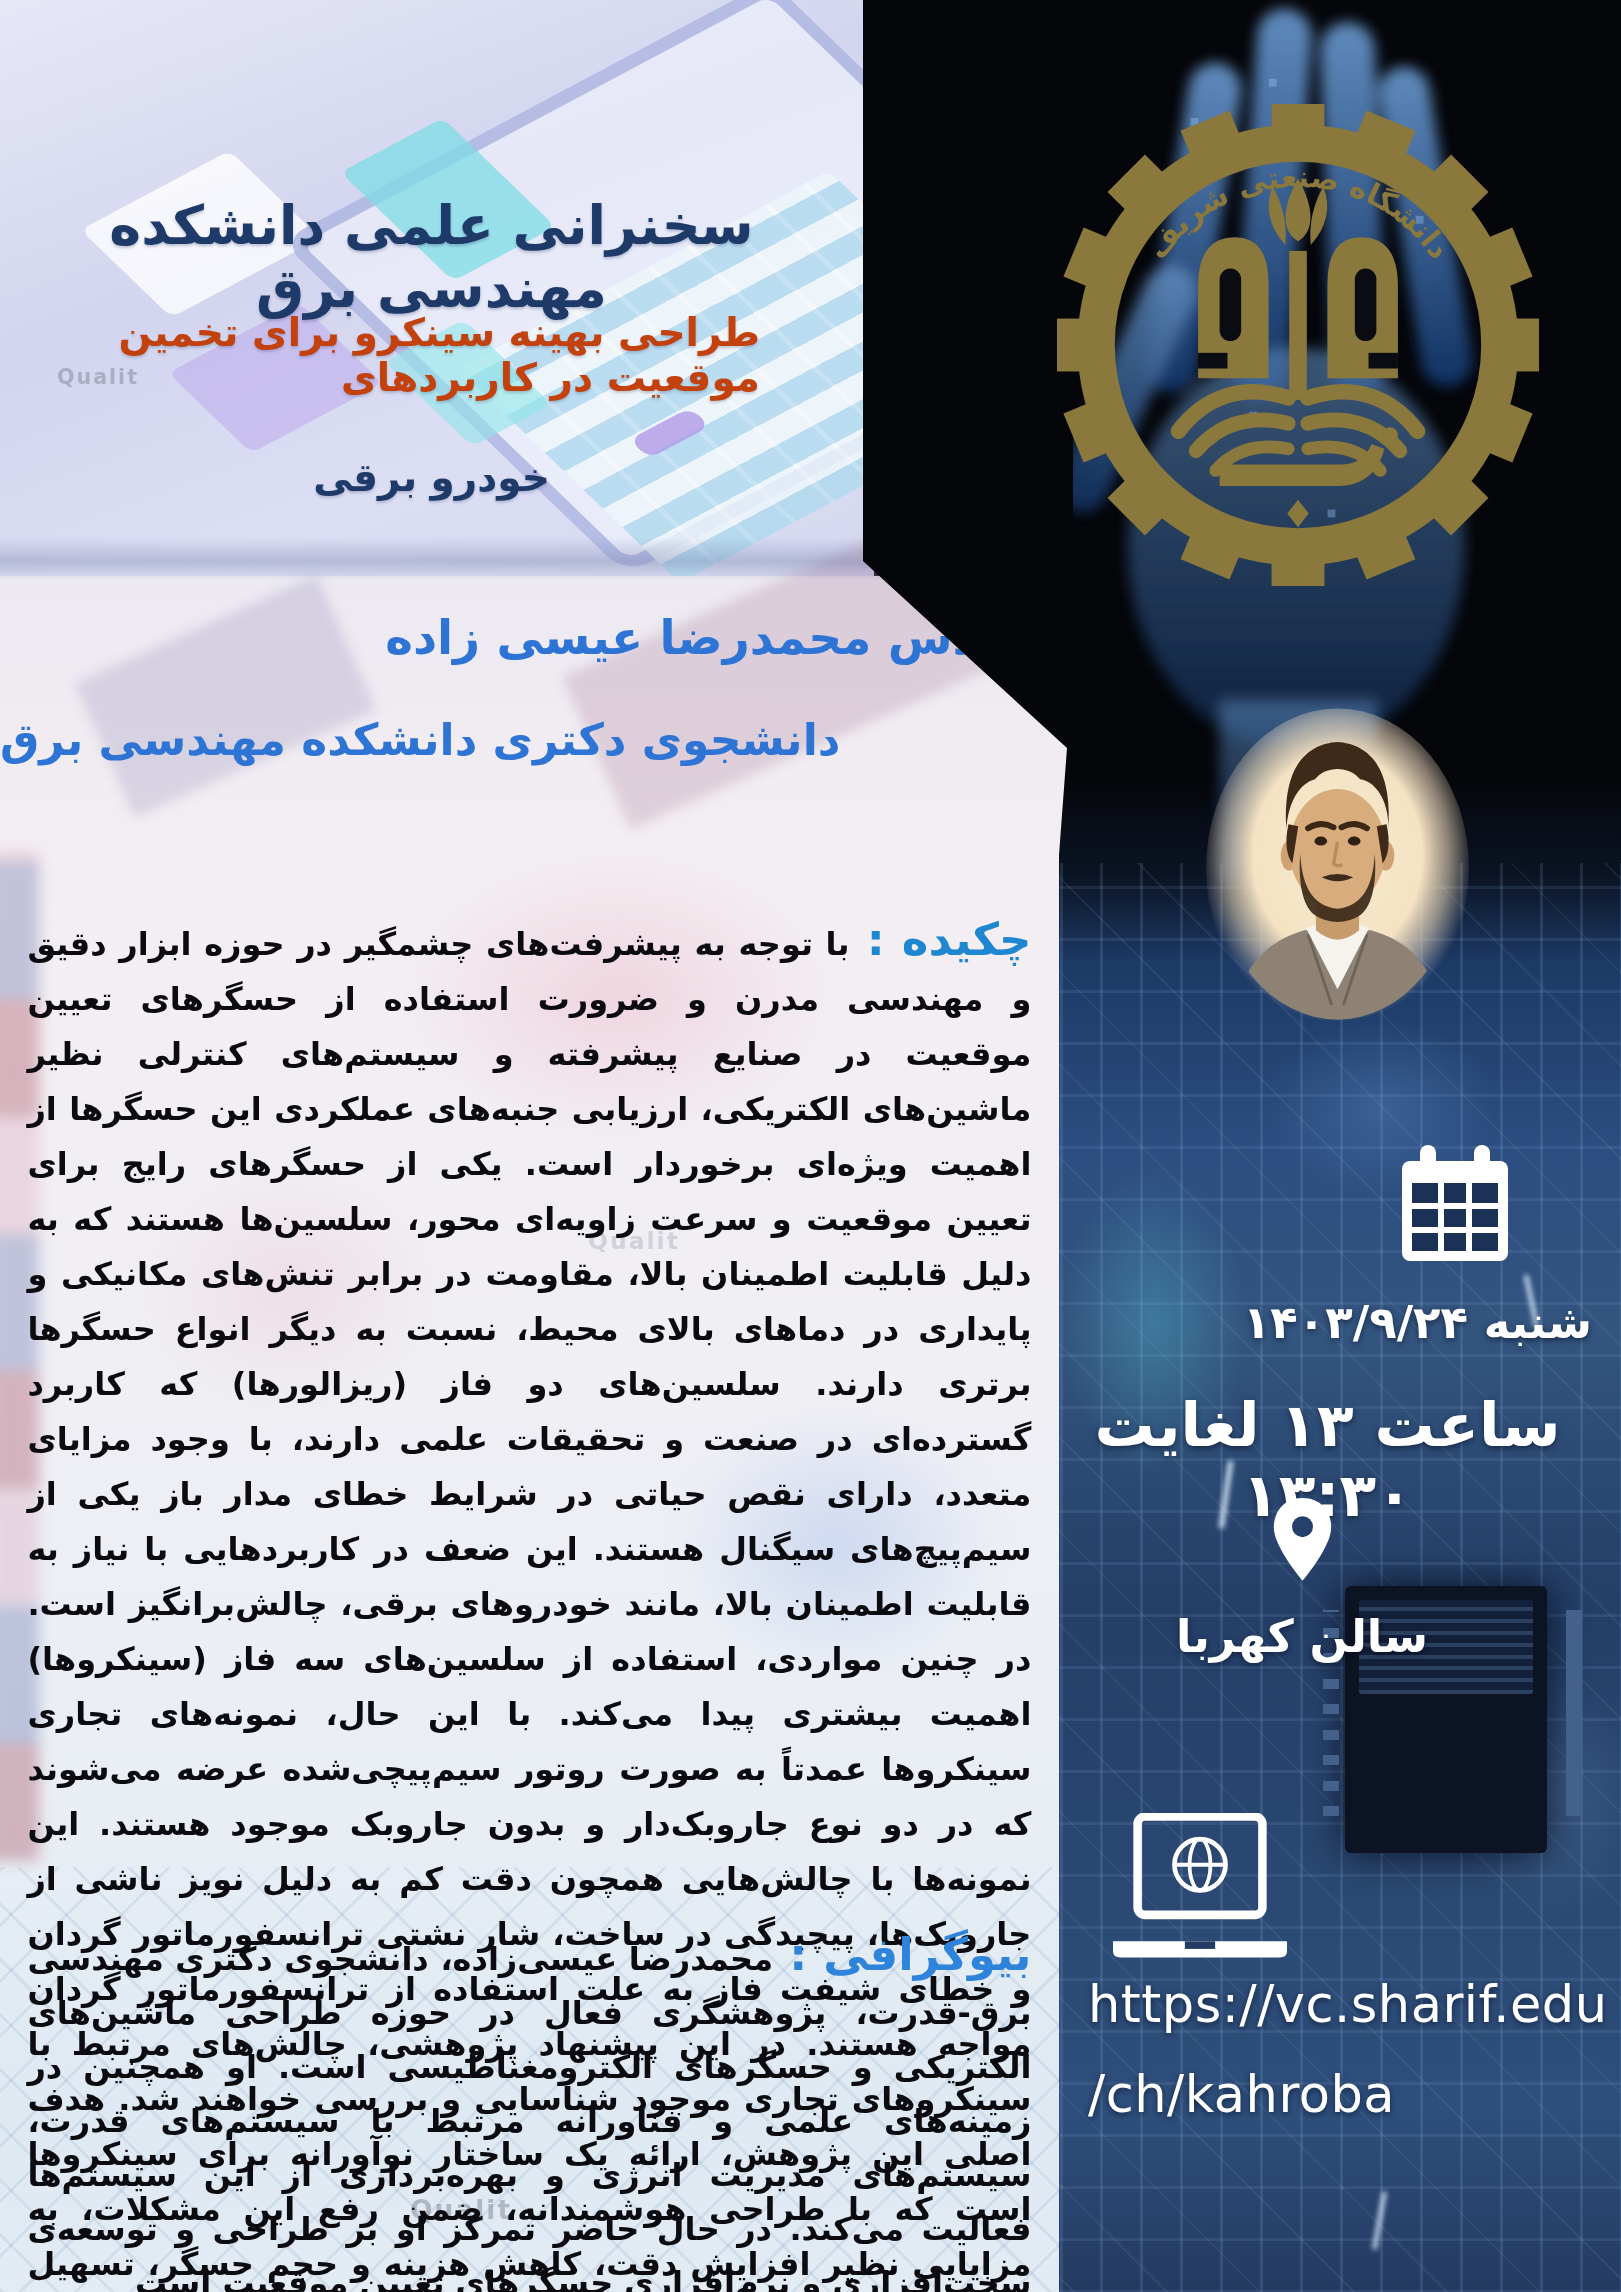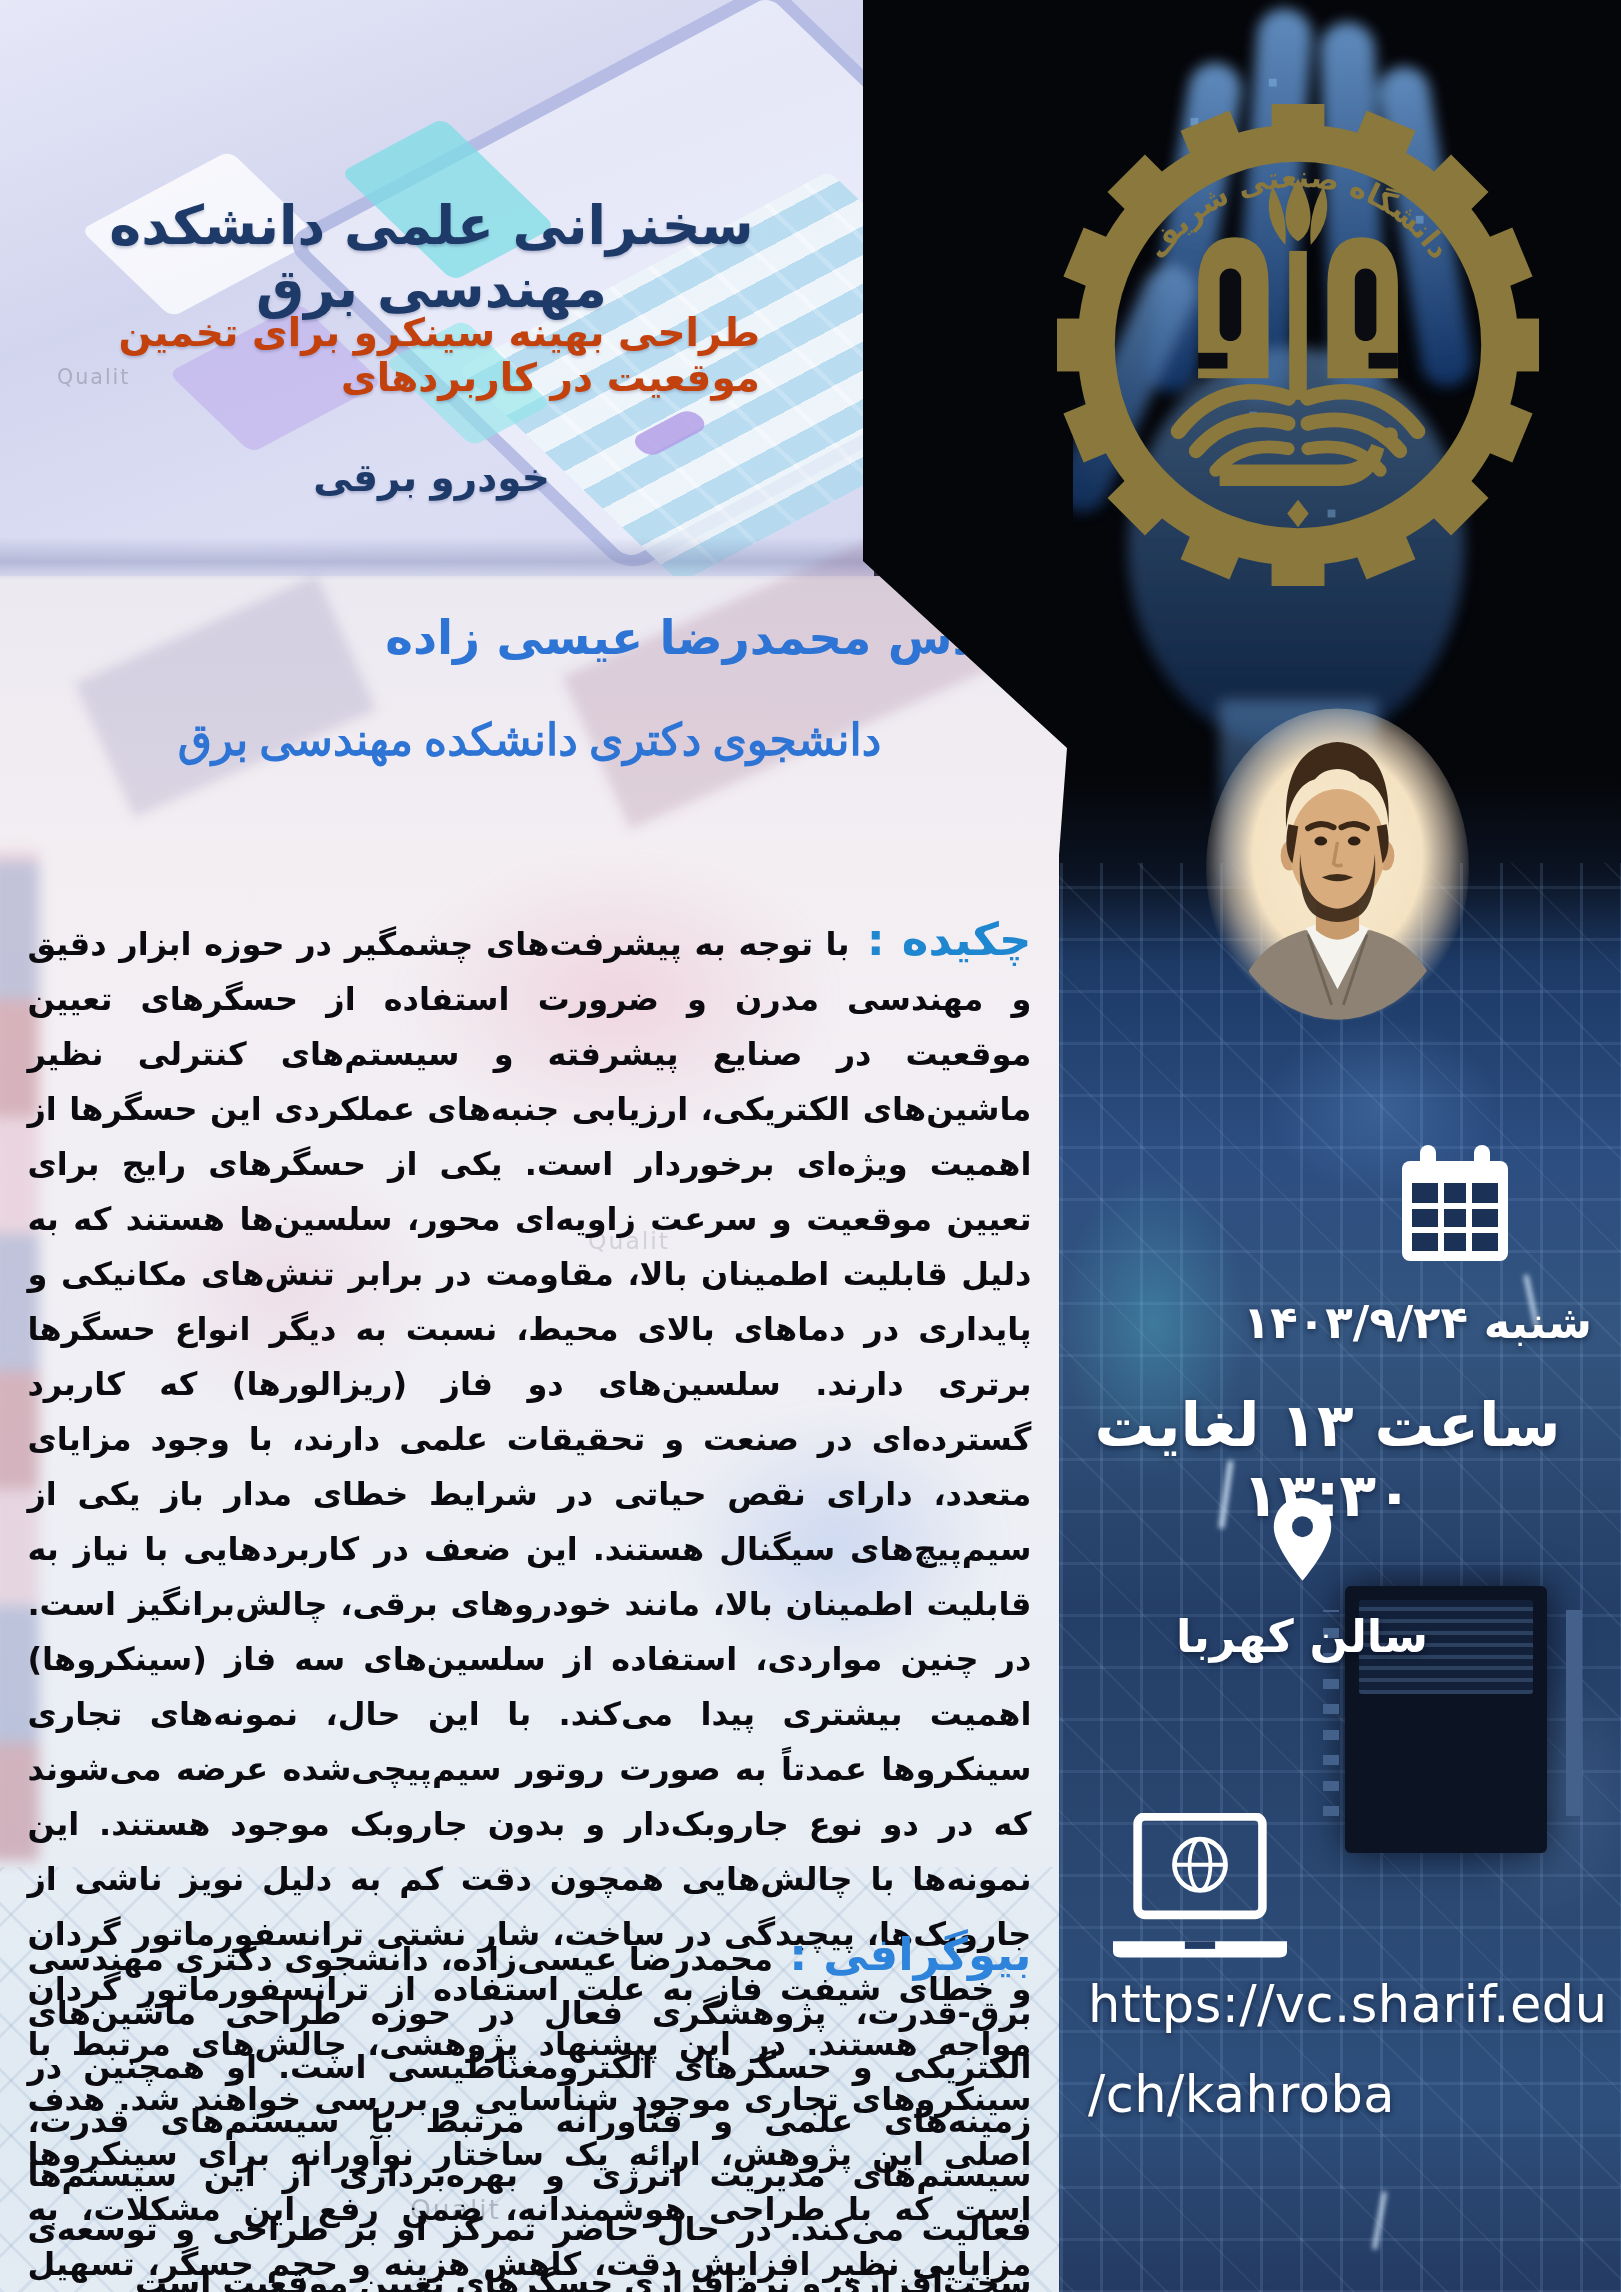--- a/index.html
+++ b/index.html
@@ -89,39 +89,39 @@
   .blob.b2{left:402px;top:855px;width:431px;height:284px;filter:blur(11.8px);
     background:radial-gradient(ellipse at center,rgba(236,172,192,.38),transparent 70%);}
   .blob.b3{left:578px;top:584px;width:421px;height:167px;transform:rotate(-24deg);filter:blur(5.9px);
     background:rgba(122,62,102,.17);}
   .blob.b4{left:676px;top:1411px;width:323px;height:265px;filter:blur(13.7px);
     background:radial-gradient(ellipse at center,rgba(142,172,232,.33),transparent 70%);}
   .blob.b5{left:93px;top:623px;width:265px;height:147px;transform:rotate(-24deg);filter:blur(5.9px);
     background:rgba(64,52,124,.14);}
   .blob.b6{left:137px;top:1166px;width:304px;height:245px;filter:blur(13.7px);
     background:radial-gradient(ellipse at center,rgba(232,182,202,.30),transparent 70%);}
-  .watermark{position:absolute;color:rgba(135,140,158,.55);font-size:23.5px;letter-spacing:2px;font-weight:400;}
+  .watermark{position:absolute;color:rgba(135,140,158,.55);font-size:23.5px;letter-spacing:2px;font-weight:700;}
   .watermark.w1{left:57px;top:365px;font-size:20.6px;}
   .watermark.w2{left:588px;top:1227px;opacity:.55;}
   .watermark.w3{left:410px;top:2194px;font-size:26.5px;}
   
   .fa{direction:rtl;}
   .title{
     position:absolute;left:0;top:194px;width:863px;text-align:center;
     font-size:54px;font-weight:700;color:#1e3a68;letter-spacing:-1px;
     text-shadow:0 2px 2.9px rgba(28,40,92,.25);
   }
   .subtitle1{position:absolute;left:0;top:310px;width:760px;text-align:right;
     font-size:39px;font-weight:700;color:#c2410c;text-shadow:0 2px 2.9px rgba(28,40,92,.22);}
   .subtitle2{position:absolute;left:0;top:455px;width:863px;text-align:center;
     font-size:39px;font-weight:700;color:#1e3a68;text-shadow:0 2px 2.9px rgba(28,40,92,.22);}
   .speaker-name{position:absolute;left:0;top:610px;width:1059px;
     font-size:47px;font-weight:700;color:#2d74d4;}
-  .speaker-role{position:absolute;left:0;top:714px;width:1059px;text-align:center;
-    font-size:44px;font-weight:700;color:#2d74d4;font-family:Liberation Serif, serif;}
+  .speaker-role{position:absolute;left:0;top:714px;width:1059px;text-align:left;
+    font-size:44px;font-weight:700;color:#2d74d4;}
   .abstract{
     position:absolute;left:27.4px;top:880px;width:1004px;
     font-size:32px;line-height:55px;font-weight:700;color:#0c0c10;
     text-align:justify;
   }
   .abstract .lbl{font-size:45px;color:#1f86d0;}
   .bio{
     position:absolute;left:27.4px;top:1896px;width:1004px;
     font-size:32px;line-height:54px;font-weight:700;color:#0c0c10;
     text-align:justify;

